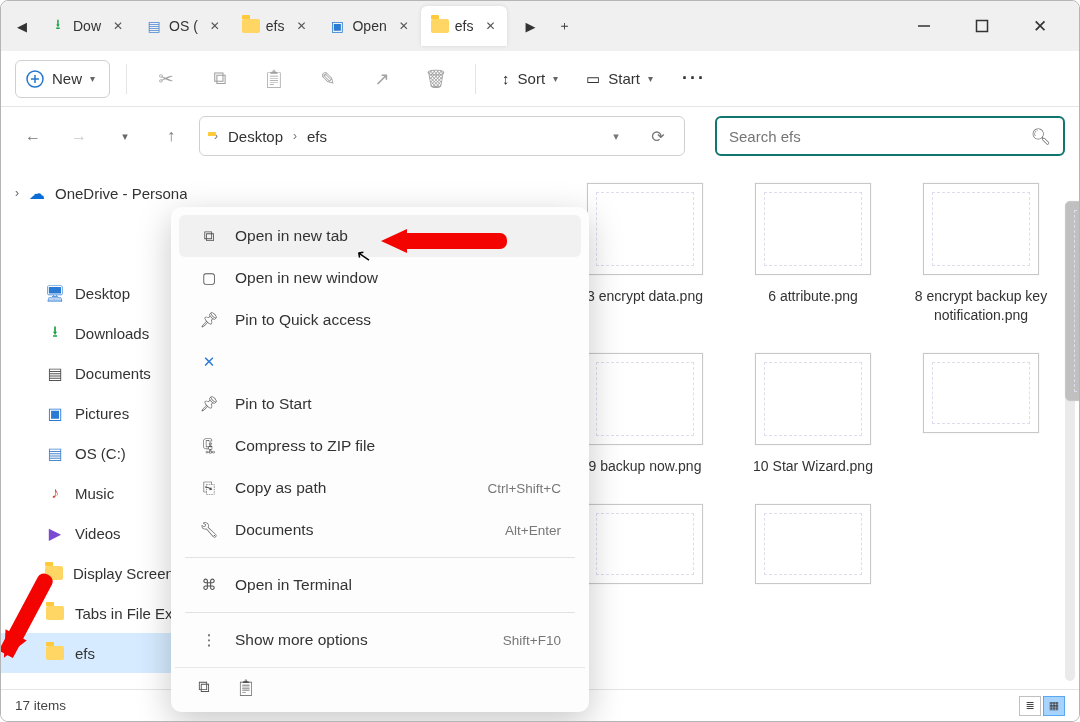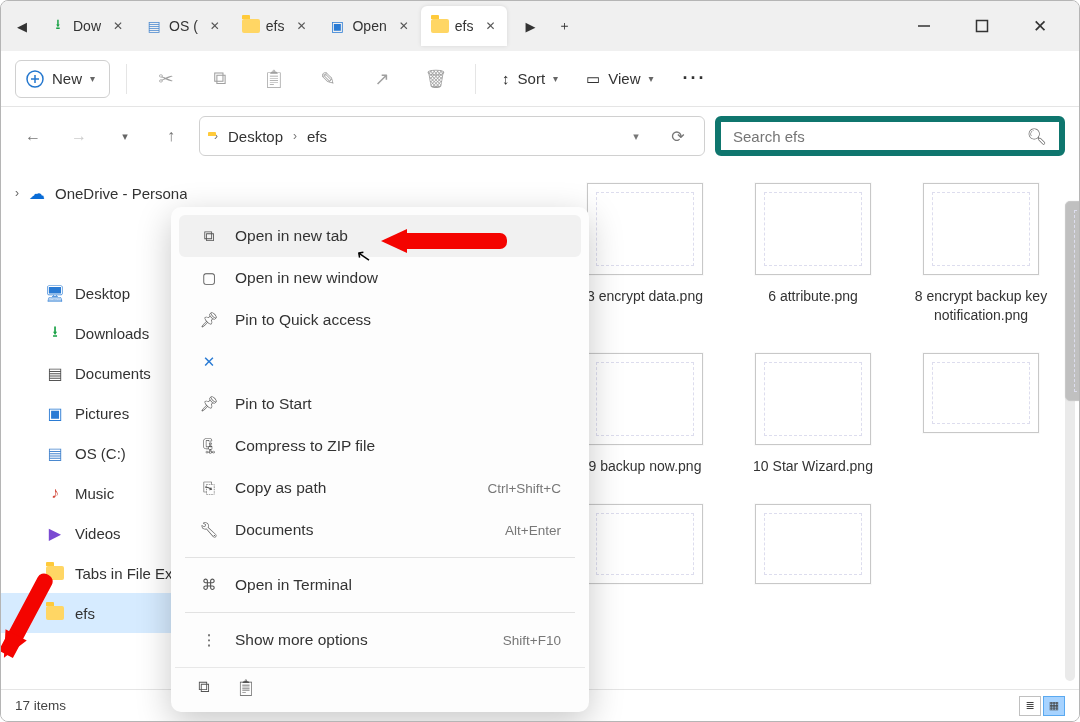--- a/index.html
+++ b/index.html
@@ -21,21 +21,21 @@
 .new-btn { border: 1px solid #d0d0d0; border-radius: 6px; height: 38px; padding: 0 14px 0 10px; display: flex; align-items: center; gap: 8px; font-size: 15px; color: #333; }
 .icon-btn { width: 46px; height: 44px; display: flex; align-items: center; justify-content: center; color: #a0a0a0; font-size: 18px; border-radius:4px;}
 .toolbar-sep { width:1px; height:30px; background:#e5e5e5; margin:0 8px;}
 .sort-btn, .view-btn { display: flex; align-items: center; gap: 8px; height: 36px; padding: 0 10px; font-size: 15px; color: #333; }
 
 .navrow { height: 58px; display: flex; align-items: center; padding: 0 14px; gap: 10px; background: #fff; }
 .nav-btn { width: 36px; height: 36px; display: flex; align-items: center; justify-content: center; color: #777; font-size: 16px; border-radius:4px;}
 .address-bar { flex: 1; height: 40px; border: 1px solid #d0d0d0; border-radius: 6px; display: flex; align-items: center; padding: 0 8px; gap: 6px; background: #fff; }
 .crumb { font-size: 15px; color: #333; padding: 0 4px; }
 .crumb-sep { color: #777; font-size: 12px; }
-.search-box { width: 350px; height: 40px; border: 6px solid #0f766e; border-radius: 6px; display: flex; align-items: center; padding: 0 12px; background: #fff; }
+.search-box { width: 350px; height: 40px; border: 2px solid #0f766e; border-radius: 6px; display: flex; align-items: center; padding: 0 12px; background: #fff; margin-left: 20px; }
 .search-box input { border: none; outline: none; font-size: 15px; flex: 1; color: #666; }
 
 .body { flex: 1; display: flex; overflow: hidden; background: #fff; }
 .sidebar { width: 230px; padding: 8px 0; overflow: hidden; font-size: 15px; }
 .tree-row { display: flex; align-items: center; height: 40px; padding: 0 14px; gap: 10px; color: #333; white-space: nowrap;}
 .tree-row.indent { padding-left: 44px; }
 .tree-row.selected { background: #d6ebff; }
 .tree-caret { width: 14px; font-size: 12px; color: #666; }
 .tree-icon { width: 20px; height: 20px; display: flex; align-items: center; justify-content: center; font-size: 16px; }
 
@@ -154,21 +154,21 @@
     <div class="icon-btn">↗</div>
     <div class="icon-btn">🗑︎</div>
     <div class="toolbar-sep"></div>
     <div class="sort-btn">
       <span>↕</span>
       <span>Sort</span>
       <span style="font-size:10px;color:#666">▾</span>
     </div>
     <div class="view-btn">
       <span>▭</span>
-      <span>View</span>
+      <span>Start</span>
       <span style="font-size:10px;color:#666">▾</span>
     </div>
     <div class="icon-btn" style="color:#333;font-weight:bold;letter-spacing:2px">···</div>
   </div>
 
   <div class="navrow">
     <div class="nav-btn">←</div>
     <div class="nav-btn" style="color:#ccc">→</div>
     <div class="nav-btn" style="font-size:11px;color:#666">▾</div>
     <div class="nav-btn">↑</div>
@@ -221,20 +221,26 @@
           <span>Music</span>
         </div>
       <div class="tree-row indent">
           <span class="tree-icon" style="color:#7a4ad2">▶</span>
           <span>Videos</span>
         </div>
       <div class="tree-row indent">
           <span class="tree-icon">
             <span class="folder"></span>
           </span>
+          <span>Display Screen</span>
+        </div>
+      <div class="tree-row indent">
+          <span class="tree-icon">
+            <span class="folder"></span>
+          </span>
           <span>Tabs in File Ex</span>
         </div>
       <div class="tree-row indent selected">
           <span class="tree-icon">
             <span class="folder"></span>
           </span>
           <span>efs</span>
         </div>
     </div>
 

